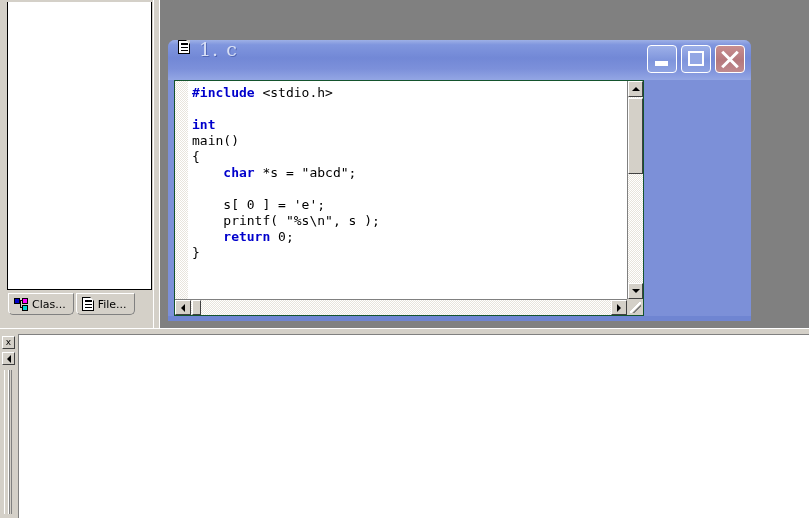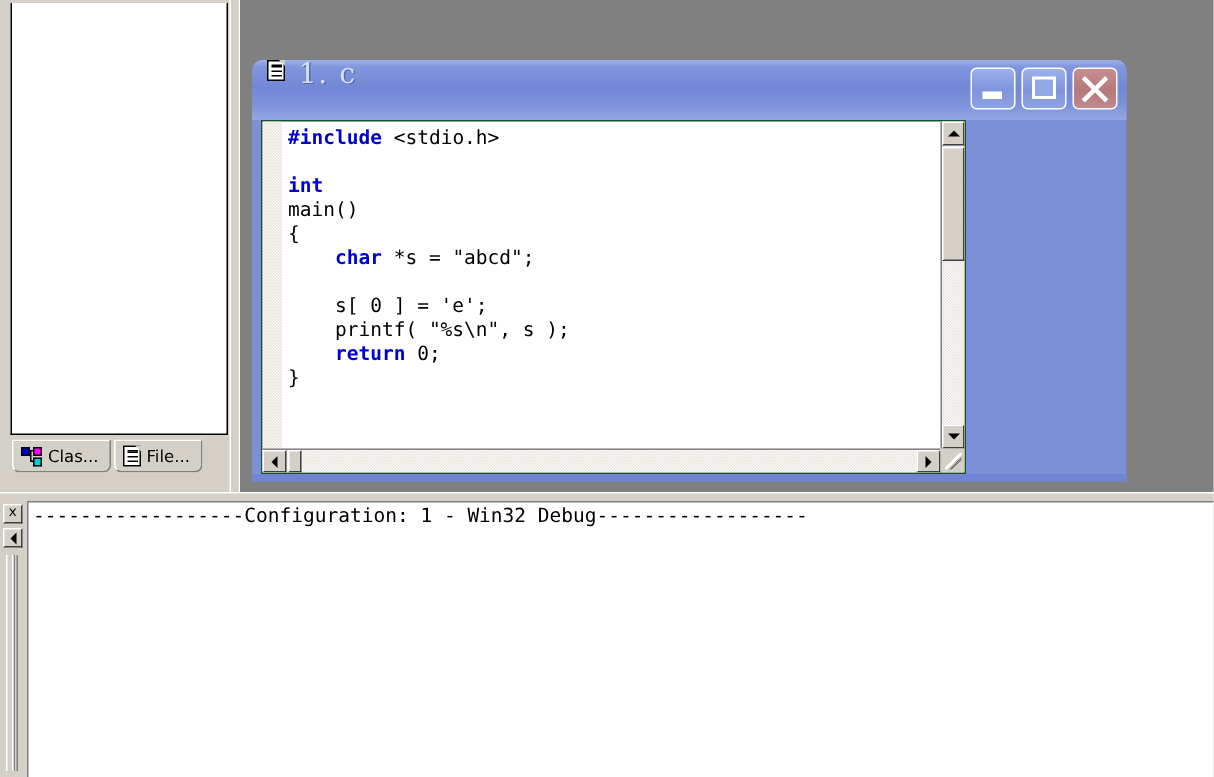--- a/index.html
+++ b/index.html
@@ -474,16 +474,16 @@
   <div class="h-splitter"></div>
 
   <div class="output-pane">
     <div class="out-gutter">
       <div class="mini-btn" style="left:2px;top:2px;">x</div>
       <div class="mini-btn" style="left:2px;top:18px;">
         <span class="arrow ar-left" style="left:50%;top:50%;"></span>
       </div>
       <div class="out-split-grip"></div>
     </div>
-    <div class="out-client" id="output-text"><div>------------------Configuration: 1 - Win32 Debug------------------</div><div>&nbsp;</div></div>
+    <div class="out-client" id="output-text"><div>&nbsp;</div></div>
   </div>
 
 </div>
 
 </body></html>

